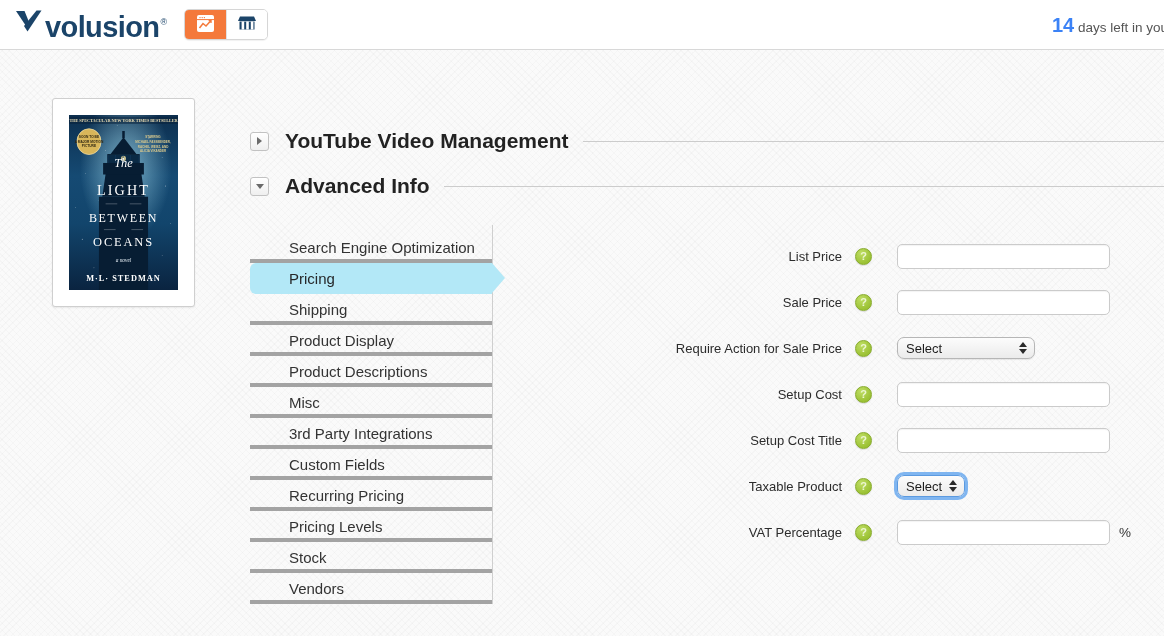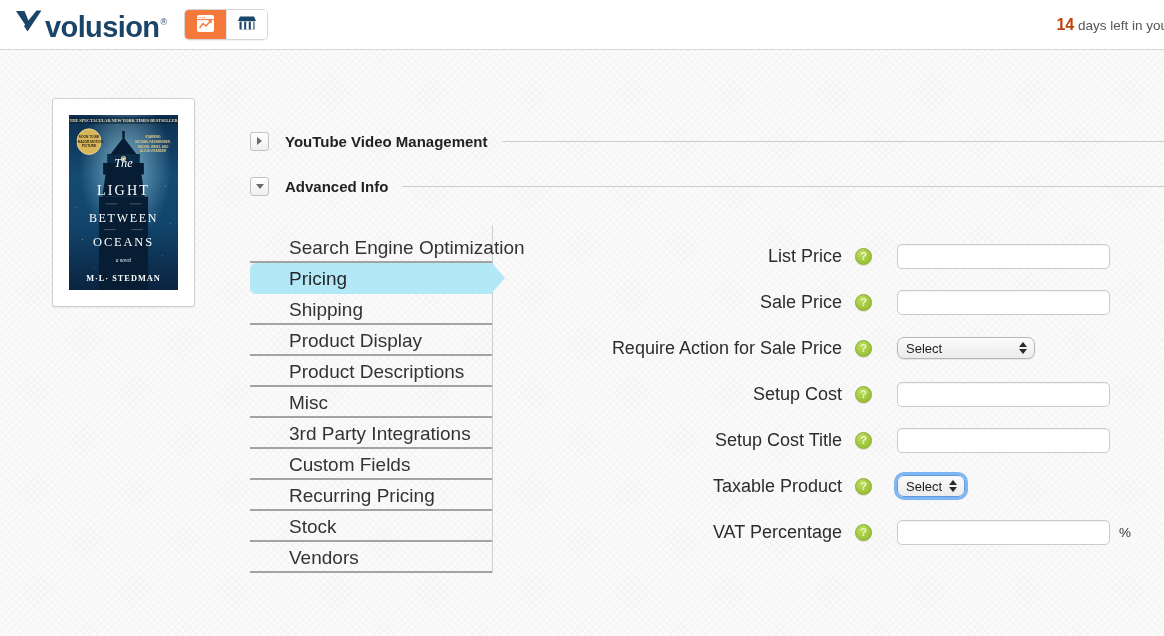--- a/index.html
+++ b/index.html
@@ -83,22 +83,22 @@
   .trial-note {
     position: absolute;
     right: -4px;
     top: 50%;
     transform: translateY(-50%);
     font-size: 13.5px;
     color: #555;
     white-space: nowrap;
   }
   .trial-note b {
-    font-size: 16px;
-    color: #c2410c;
+    font-size: 20px;
+    color: #3b82f6;
     font-weight: bold;
   }
 
   
   .page {
     position: relative;
     height: 586px;
   }
 
   .product-thumb {
@@ -152,21 +152,21 @@
     border-top: 4px solid transparent;
     border-bottom: 4px solid transparent;
   }
   .tri-down {
     width: 0; height: 0;
     border-top: 5px solid #6a6a6a;
     border-left: 4px solid transparent;
     border-right: 4px solid transparent;
   }
   .section-title {
-    font-size: 15px;
+    font-size: 21px;
     font-weight: bold;
     color: #222;
     margin-left: 16px;
     white-space: nowrap;
   }
   .section-rule {
     flex: 1;
     height: 1px;
     background: #cccccc;
     margin-left: 14px;
@@ -184,23 +184,23 @@
     flex: none;
     border-right: 1px solid #cfcfcf;
     position: relative;
     padding-top: 7px;
   }
   .nav-item {
     position: relative;
     height: 31px;
     line-height: 31px;
     padding-left: 39px;
-    font-size: 19px;
+    font-size: 15px;
     color: #333;
-    border-bottom: 2px solid #a3a3a3;
+    border-bottom: 4px solid #a3a3a3;
     cursor: pointer;
     white-space: nowrap;
   }
   .nav-item:first-child { border-top: none; }
   .nav-item.active {
     background: #b3e8f7;
     border-bottom-color: transparent;
     border-radius: 6px 0 0 6px;
     color: #26282a;
     z-index: 2;
@@ -223,21 +223,21 @@
     padding-left: 32px;
   }
   .field-row {
     display: flex;
     align-items: center;
     height: 46px;
   }
   .field-label {
     width: 330px;
     text-align: right;
-    font-size: 18px;
+    font-size: 13px;
     color: #2c2c2c;
     padding-right: 13px;
     white-space: nowrap;
   }
   .help-icon {
     width: 17px; height: 17px;
     flex: none;
     border-radius: 50%;
     background: radial-gradient(circle at 35% 28%, #bedd63, #9cc235 70%);
     border: 1px solid #87ab2c;
@@ -466,20 +466,21 @@
       <div class="sidenav">
         <div class="nav-item">Search Engine Optimization</div>
         <div class="nav-item active">Pricing</div>
         <div class="nav-item">Shipping</div>
         <div class="nav-item">Product Display</div>
         <div class="nav-item">Product Descriptions</div>
         <div class="nav-item">Misc</div>
         <div class="nav-item">3rd Party Integrations</div>
         <div class="nav-item">Custom Fields</div>
         <div class="nav-item">Recurring Pricing</div>
+        <div class="nav-item">Pricing Levels</div>
         <div class="nav-item">Stock</div>
         <div class="nav-item">Vendors</div>
       </div>
 
       <div class="form">
 
         <div class="field-row">
           <div class="field-label">List Price</div>
           <div class="help-icon">?</div>
           <div class="field-control">

